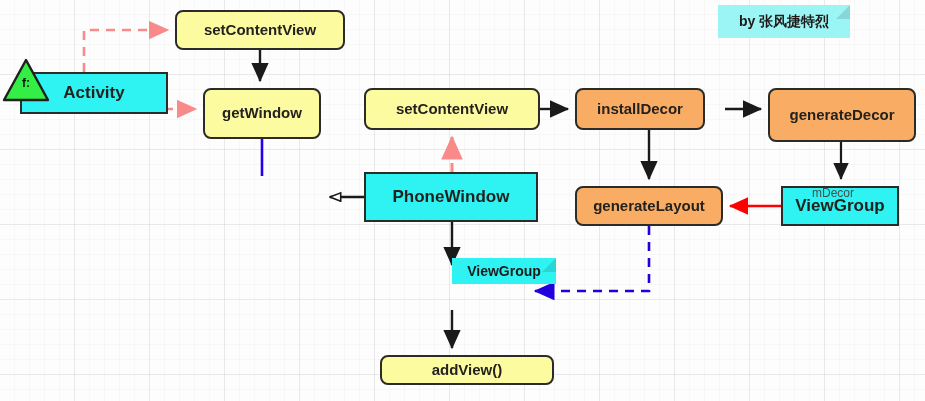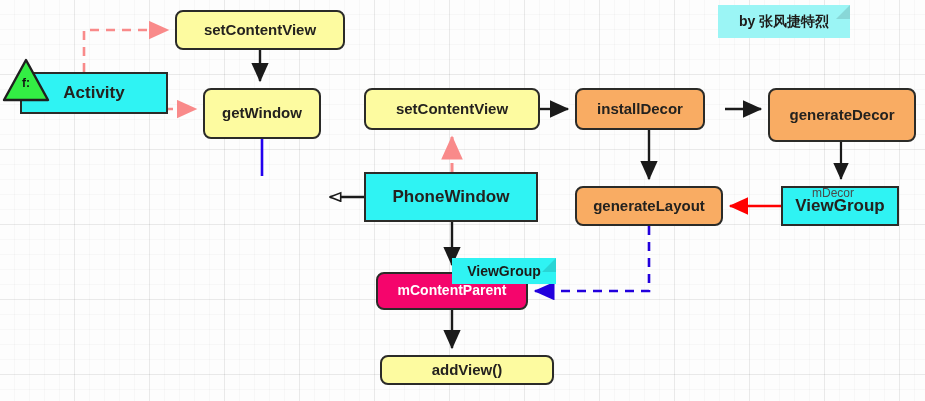--- a/index.html
+++ b/index.html
@@ -174,21 +174,20 @@
 
   <div class="node process" style="left:768px;top:88px;width:148px;height:54px;">generateDecor</div>
 
 
   <div class="node klass" style="left:364px;top:172px;width:174px;height:50px;">PhoneWindow</div>
 
   <div class="node process" style="left:575px;top:186px;width:148px;height:40px;">generateLayout</div>
 
   <div class="node klass" style="left:781px;top:186px;width:118px;height:40px;">ViewGroup</div>
 
-  <div class="node field" style="left:376px;top:272px;width:152px;height:38px;">mContentParent</div>
 
   <div class="node method" style="left:352px;top:355px;width:174px;height:30px;margin-left:28px;">addView()</div>
 
   <div class="note cyanbright" style="left:452px;top:258px;width:104px;height:26px;font-size:14px;align-items:center;">
     <span class="note-body">ViewGroup</span>
     <span class="fold"></span>
   </div>
 
   <div class="note" style="left:718px;top:5px;width:132px;height:33px;font-size:14px;">
     <span class="note-body">by 张风捷特烈</span>

